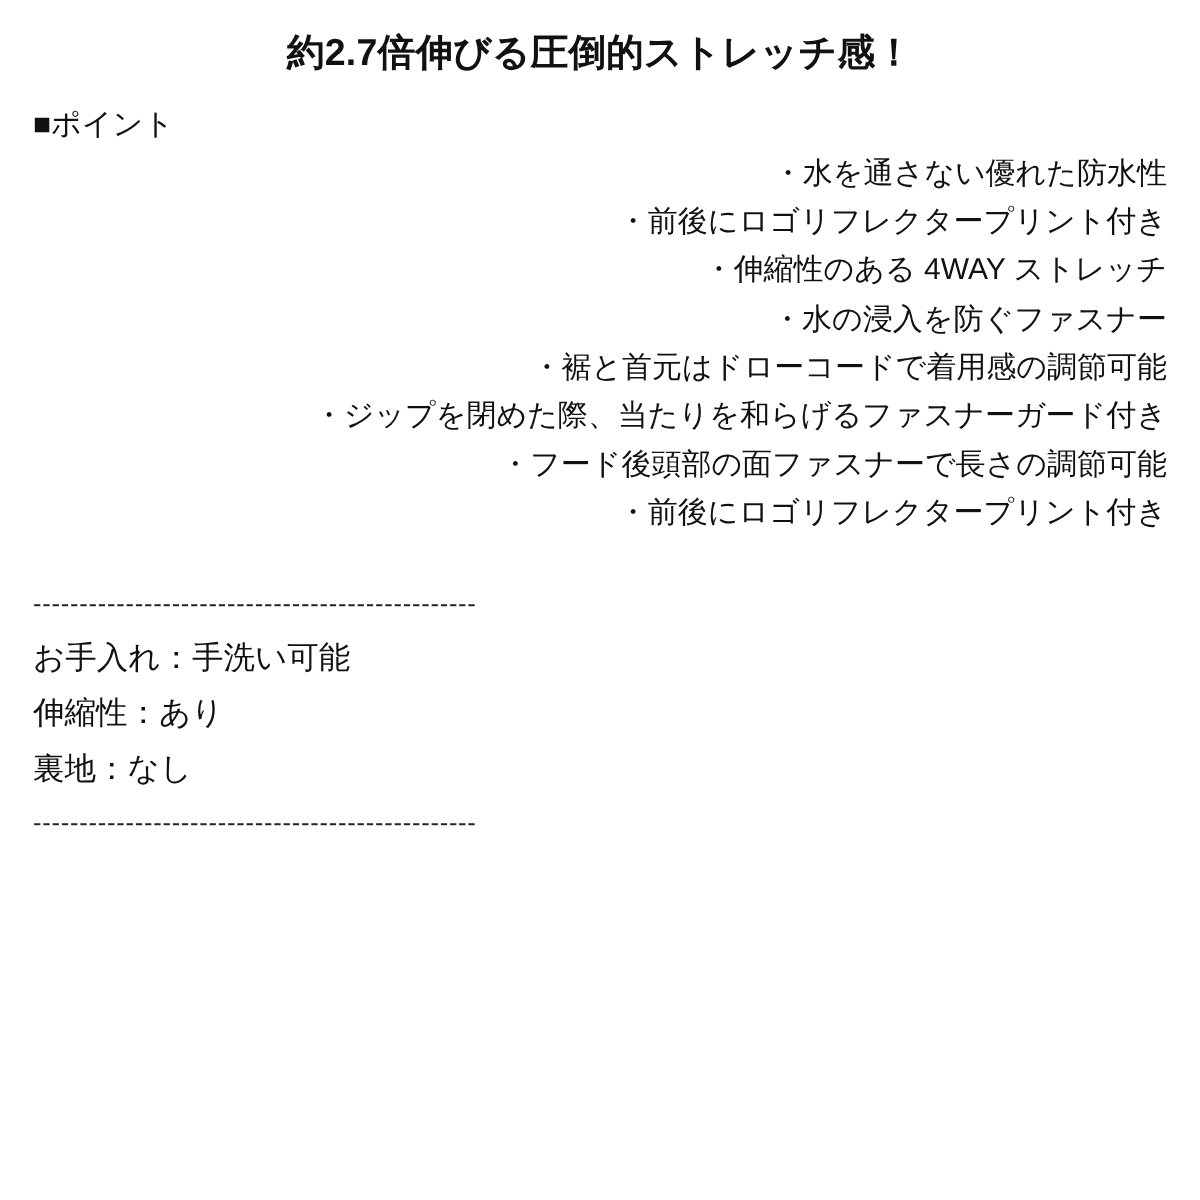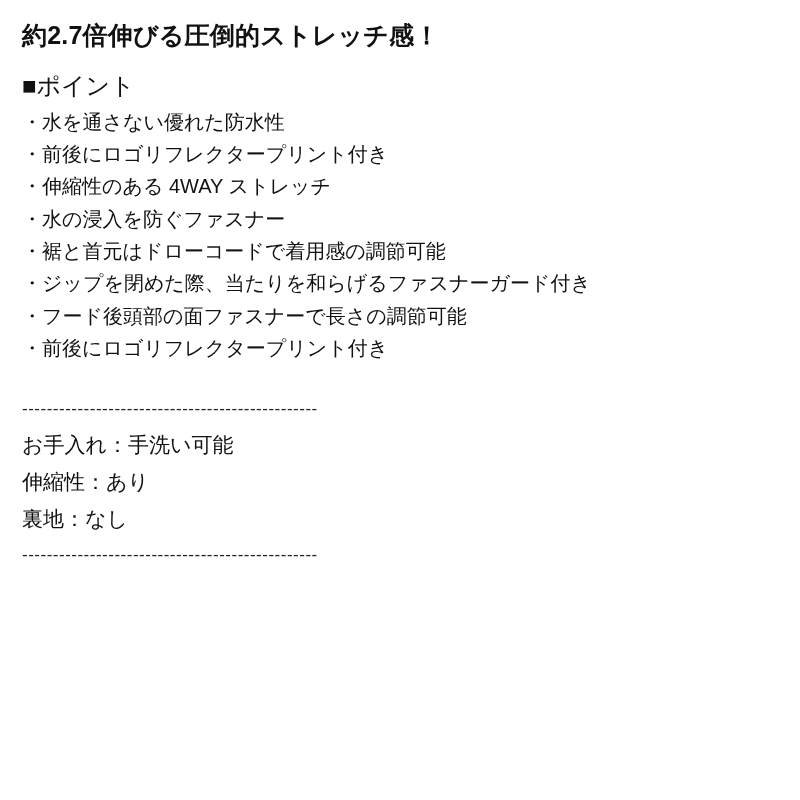--- a/index.html
+++ b/index.html
@@ -21,42 +21,44 @@
     box-sizing: border-box;
     padding: 18px 22px 0 22px;
   }
   .headline {
     font-weight: bold;
     font-size: 25px;
     line-height: 1.42;
     letter-spacing: 0.2px;
     color: #111111;
     margin: 0 0 14px 0;
+    text-align: center;
   }
   .headline .line {
     display: block;
     white-space: nowrap;
   }
   .section-title {
-    font-size: 24px;
+    font-size: 20px;
     line-height: 1.5;
     color: #111111;
     margin: 0 0 2px 0;
     white-space: nowrap;
   }
   .bullets {
     list-style: none;
     margin: 0;
     padding: 0;
   }
   .bullets li {
     font-size: 20px;
     line-height: 1.62;
     color: #111111;
     white-space: nowrap;
+    text-align: right;
   }
   .divider {
     font-size: 17px;
     line-height: 1.2;
     color: #222222;
     letter-spacing: 0.5px;
     white-space: nowrap;
     font-family: "Liberation Sans", "DejaVu Sans", sans-serif;
   }
   .spec-block {

